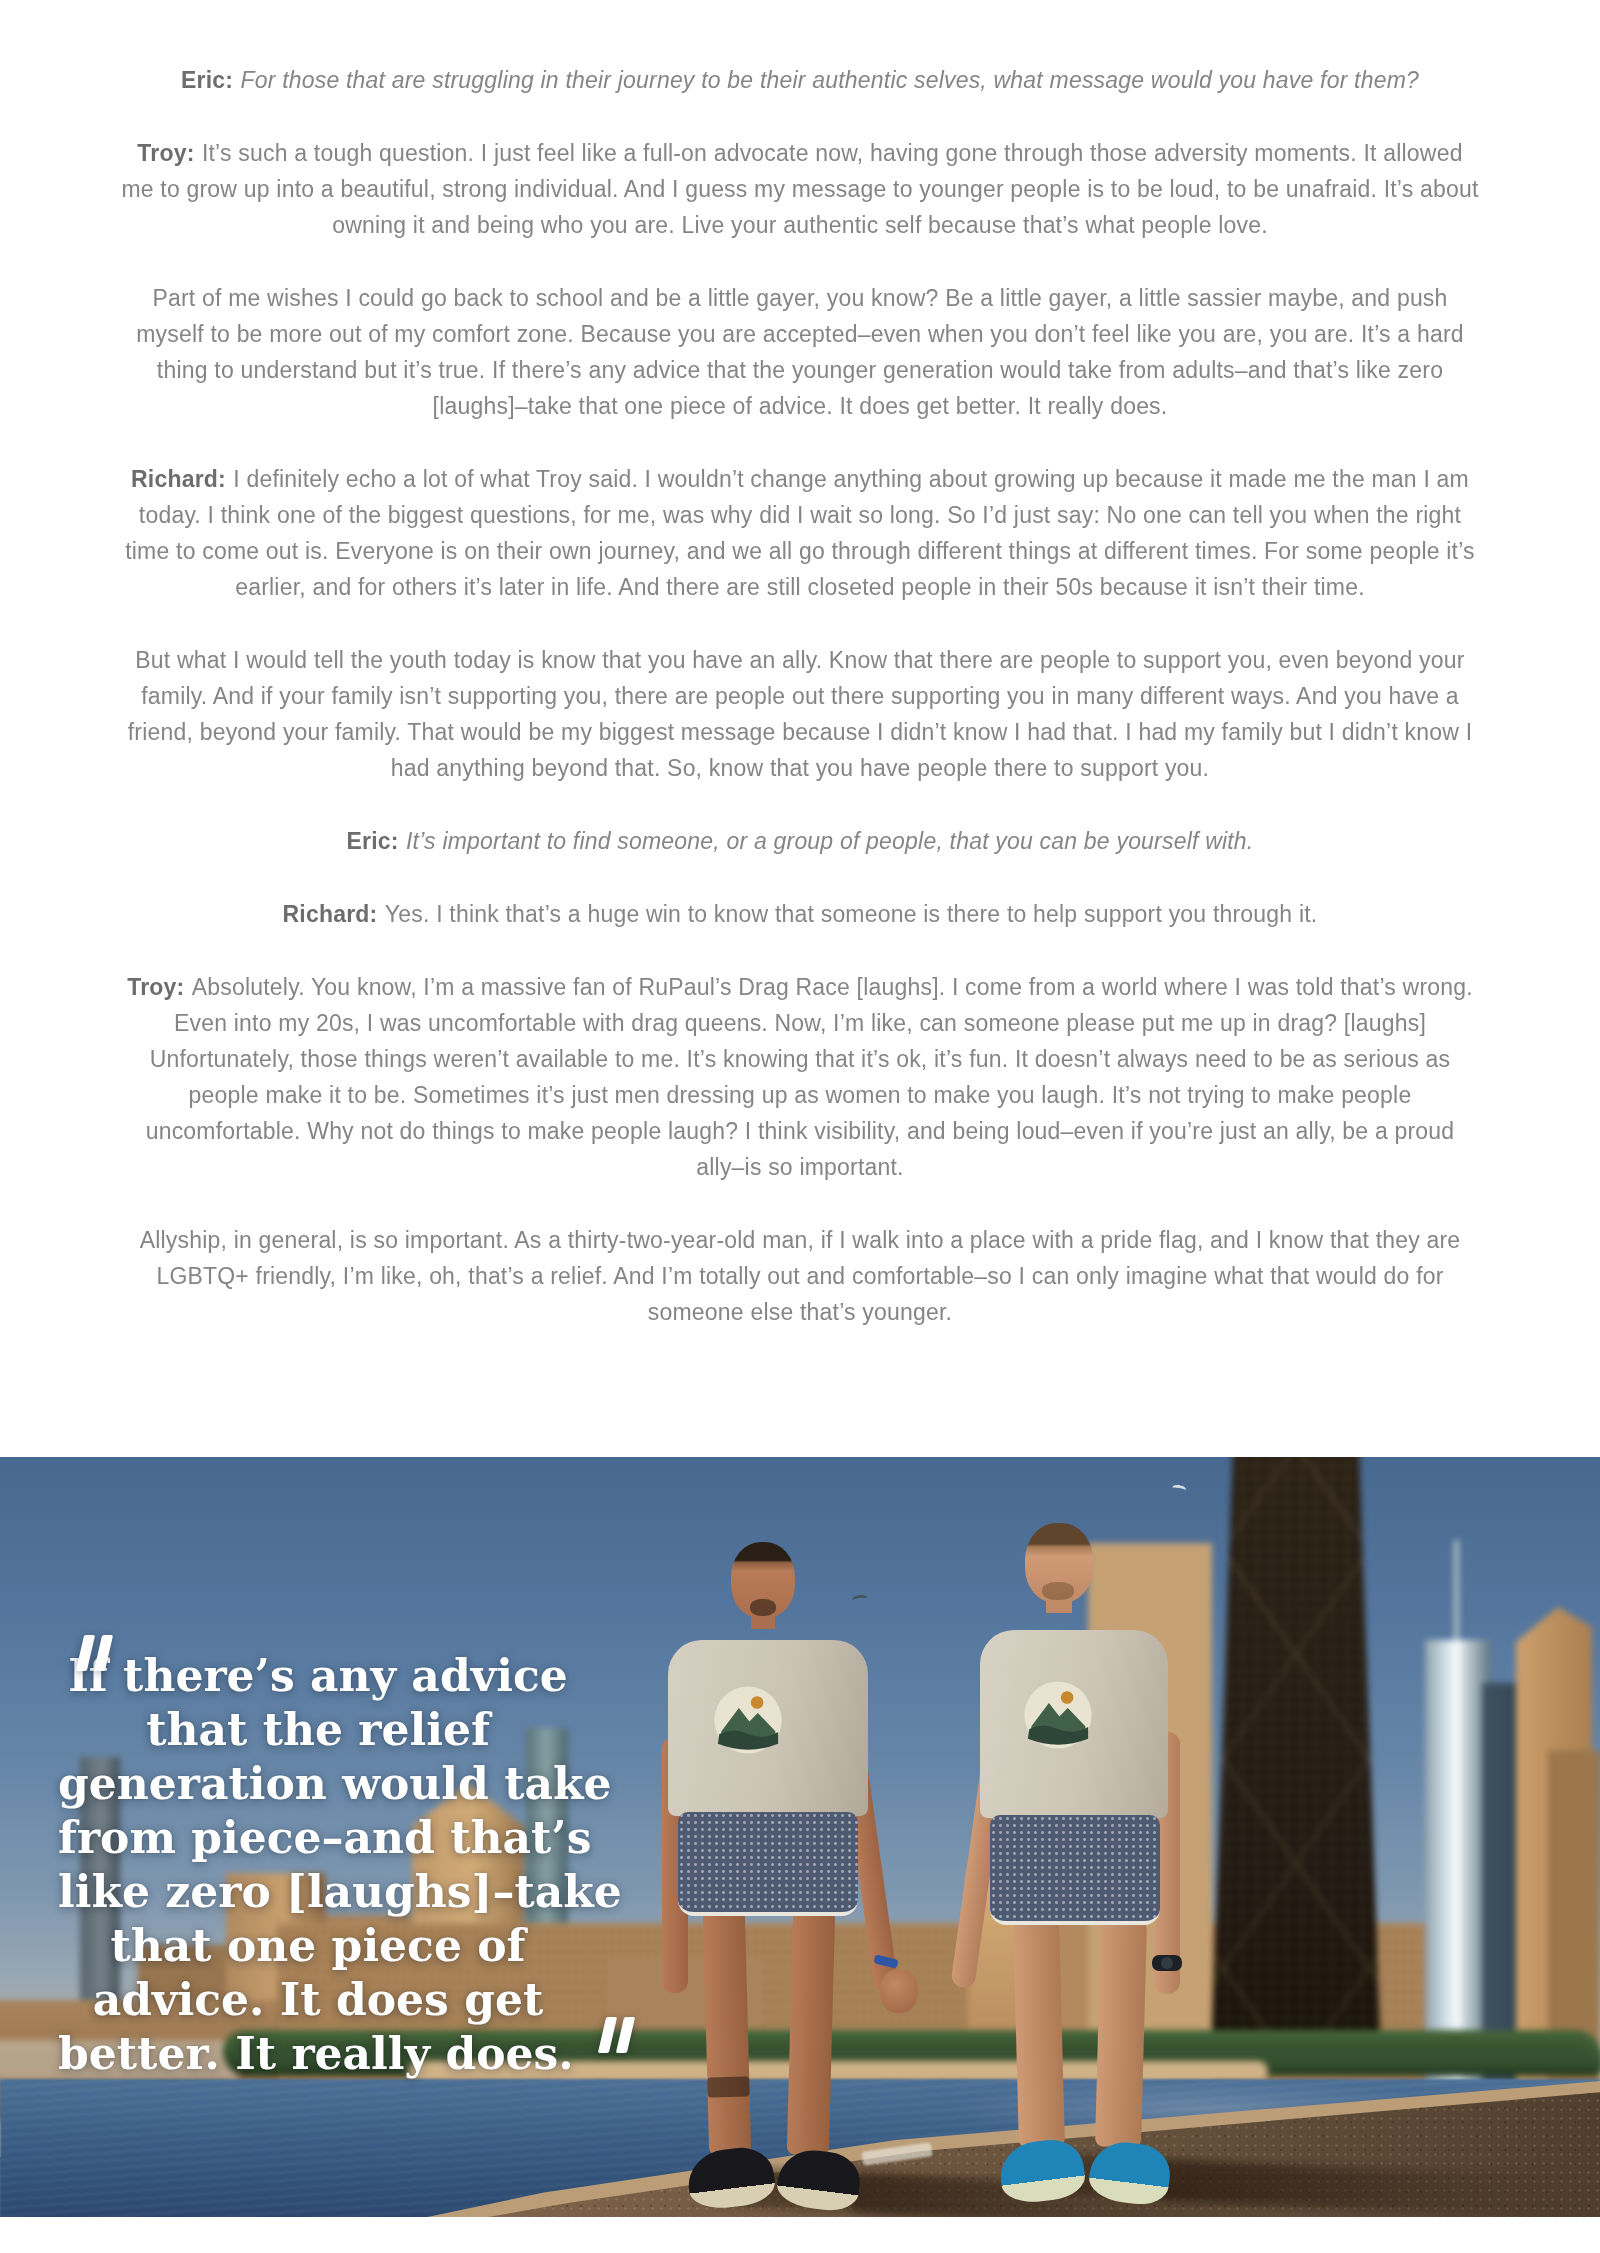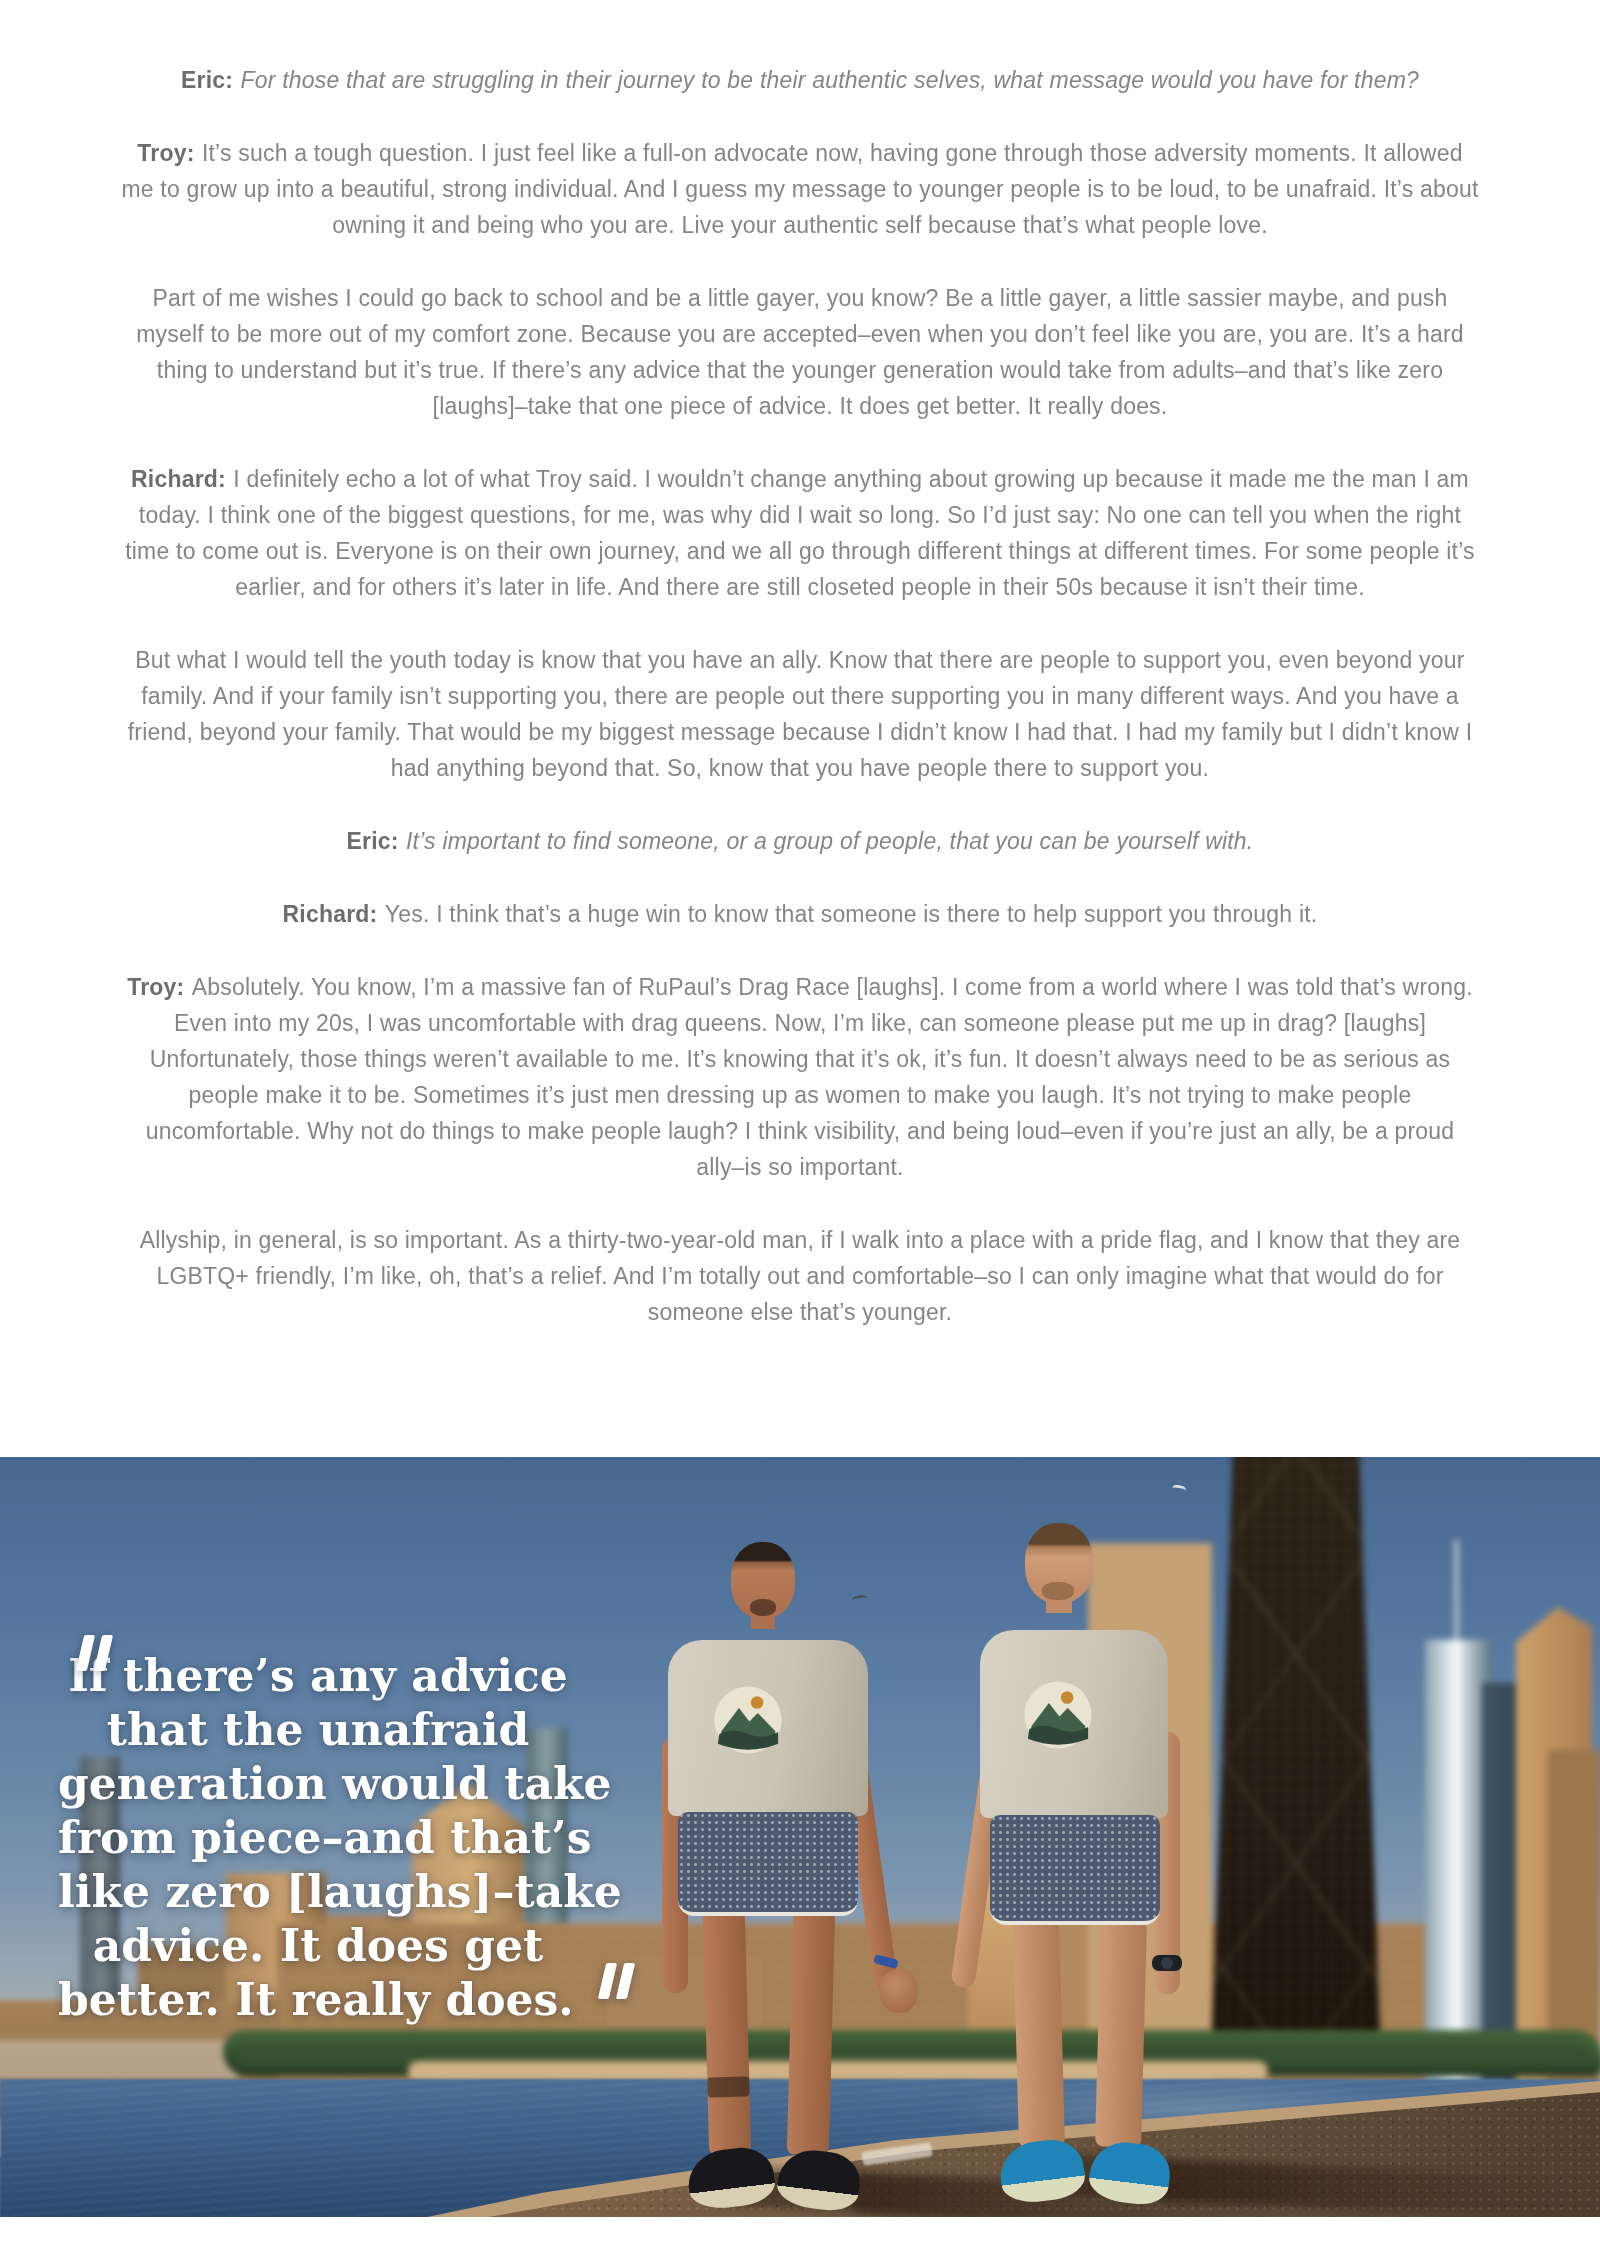--- a/index.html
+++ b/index.html
@@ -329,23 +329,24 @@
 
   <div class="abs hands"></div>
   <div class="abs bracelet"></div>
   <div class="abs watchband"></div>
 
   <blockquote class="pull-quote">
     <div class="pq-line">
       <span class="qmark open"><i></i><i></i></span>
       <span>If there’s any advice</span>
     </div>
-    <div class="pq-line"><span>that the unafraid</span></div>
+    <div class="pq-line"><span>that the relief</span></div>
     <div class="pq-line"><span>generation would take</span></div>
     <div class="pq-line"><span>from piece–and that’s</span></div>
     <div class="pq-line"><span>like zero [laughs]–take</span></div>
+    <div class="pq-line"><span>that one piece of</span></div>
     <div class="pq-line"><span>advice. It does get</span></div>
     <div class="pq-line">
       <span>better. It really does.</span>
       <span class="qmark close"><i></i><i></i></span>
     </div>
   </blockquote>
 </section>
 
 </body></html>

